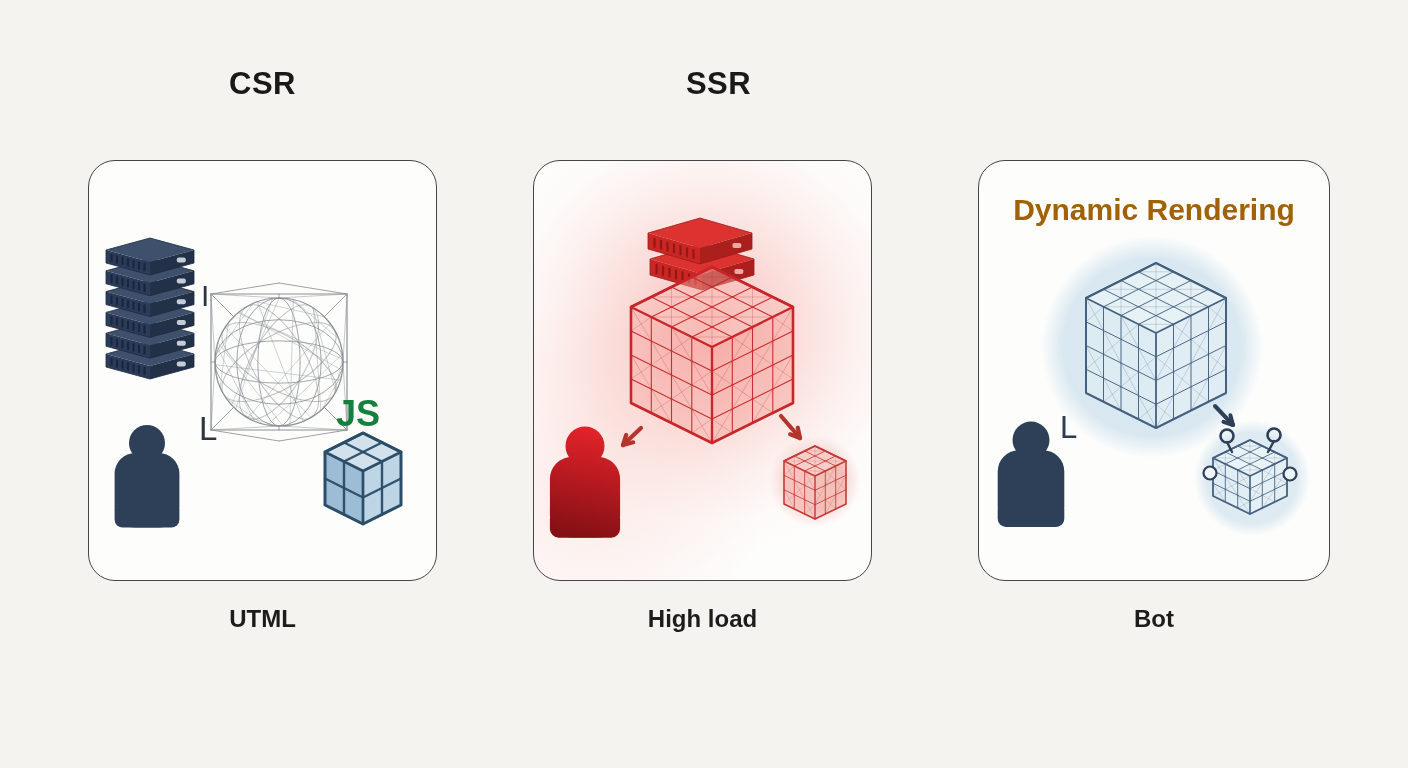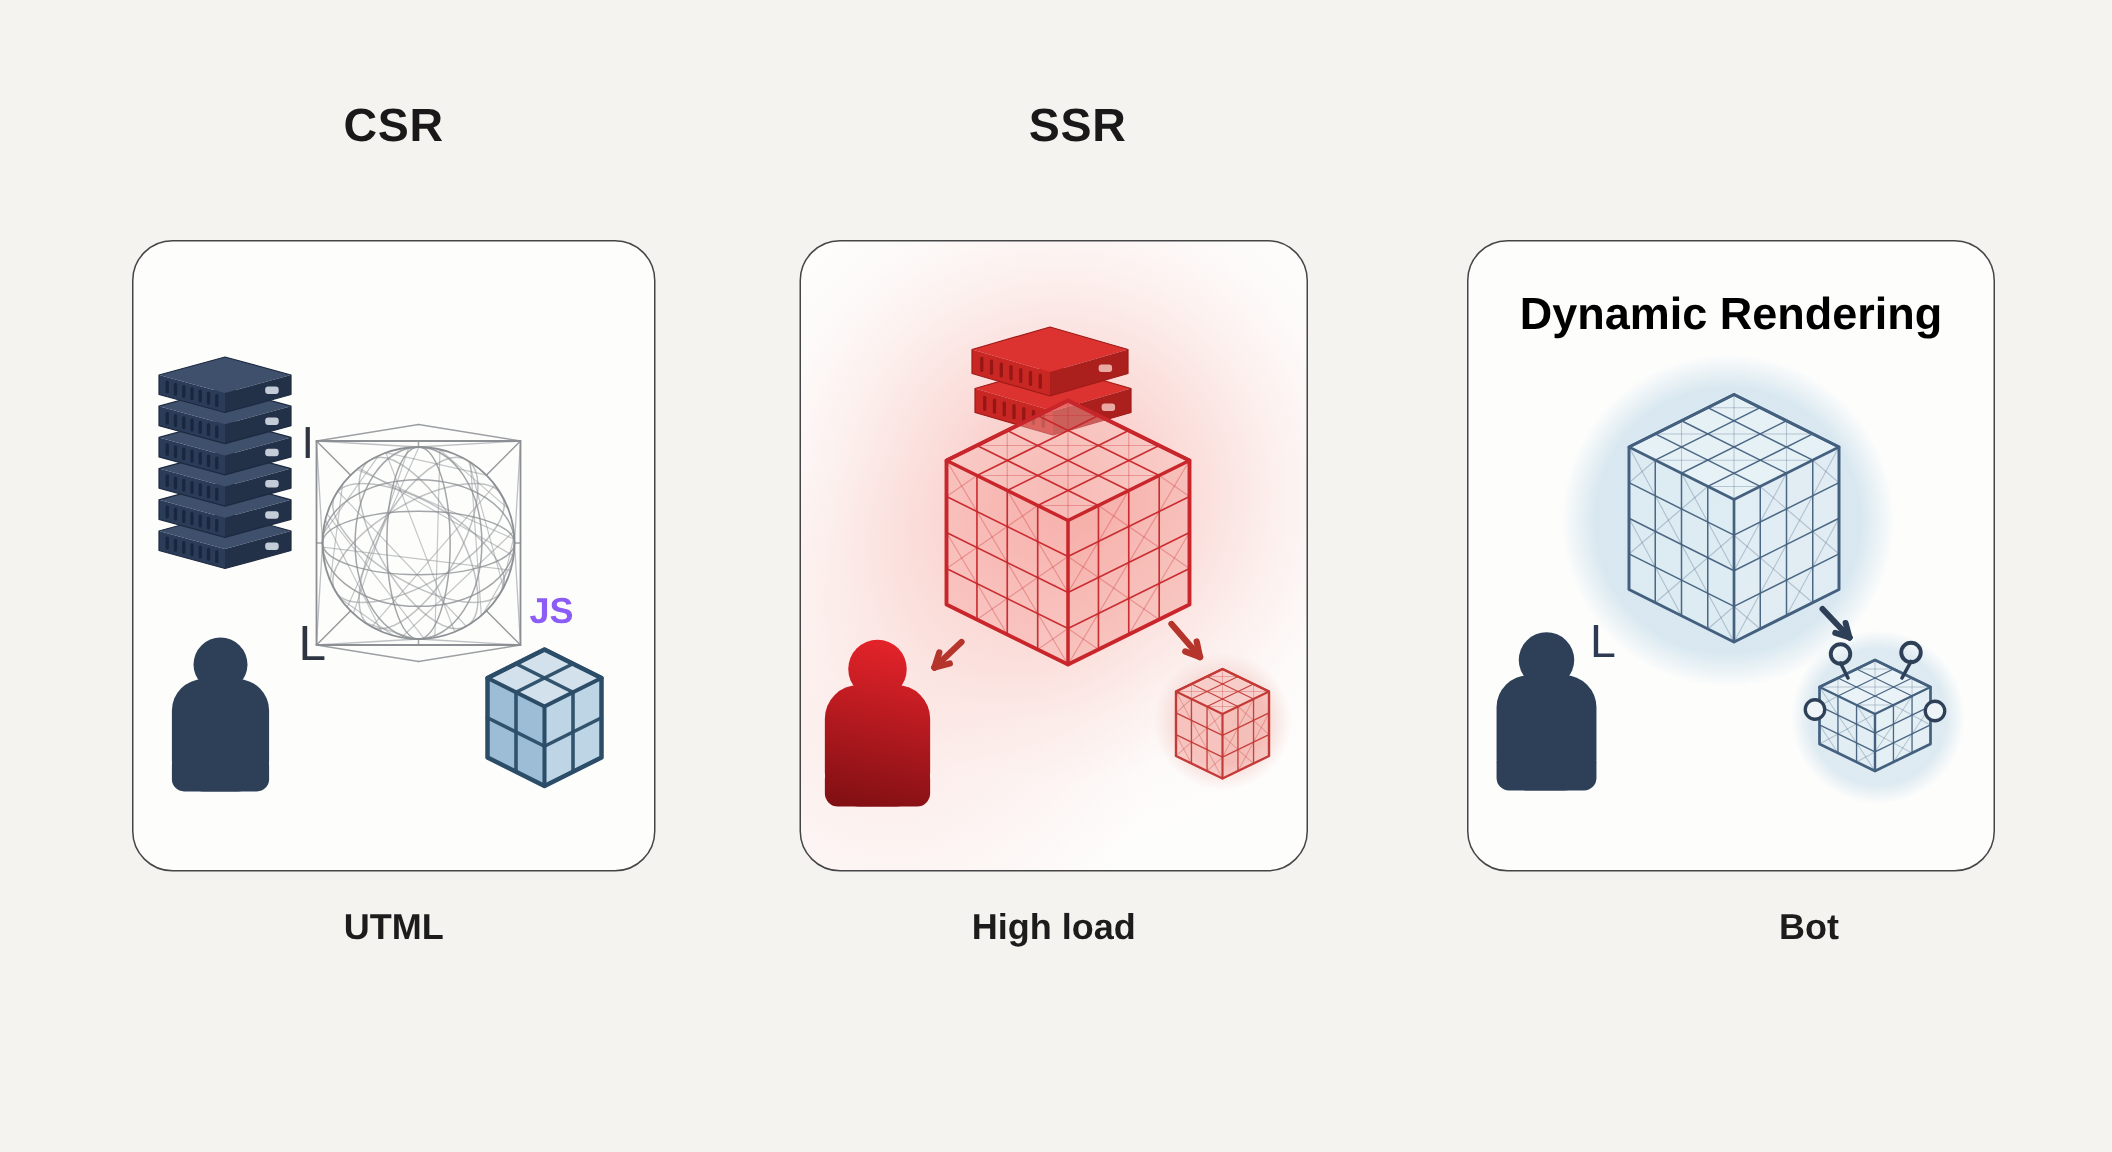--- a/index.html
+++ b/index.html
@@ -13,30 +13,30 @@
          border:1.6px solid #454545;border-radius:27px;box-sizing:border-box;}
   #panel-csr{left:88px;width:349px;}
   #panel-ssr{left:533px;width:339px;
     background:
       radial-gradient(circle at 51% 40%, rgba(240,100,92,0.42) 0%, rgba(245,145,137,0.30) 28%,
         rgba(249,196,190,0.20) 50%, rgba(252,230,227,0.10) 64%, rgba(255,255,255,0) 78%),
       radial-gradient(circle at 18% 76%, rgba(248,185,179,0.28) 0%, rgba(255,255,255,0) 42%),
       #fdfdfc;}
   #panel-dyn{left:978px;width:352px;}
   .panel-title{position:absolute;top:32px;left:0;width:100%;text-align:center;
-               font-weight:700;font-size:30px;color:#000000;}
+               font-weight:700;font-size:30px;color:#a16207;}
   .caption{position:absolute;top:605px;text-align:center;
            font-weight:700;font-size:24px;color:#1c1c1c;}
   #c-csr{left:88px;width:349px;}
   #c-ssr{left:533px;width:339px;}
-  #c-dyn{left:1030px;width:352px;}
+  #c-dyn{left:978px;width:352px;}
   .mini-label{position:absolute;color:#2e3440;font-weight:500;line-height:1;}
   #lbl-i{left:201px;top:281px;font-size:30px;}
   #lbl-l1{left:199px;top:412px;font-size:33px;}
-  #lbl-js{left:336px;top:396px;font-size:24px;font-weight:700;color:#8b5cf6;margin-left:17px;}
+  #lbl-js{left:336px;top:396px;font-size:36px;font-weight:700;color:#15803d;}
   #lbl-l2{left:1060px;top:412px;font-size:31px;color:#2c3a52;}
   #art{position:absolute;left:0;top:0;pointer-events:none;}
 </style>
 </head>
 <body>
 
 <div class="canvas">
 
   <div class="col-title" id="t-csr">CSR</div>
   <div class="col-title" id="t-ssr">SSR</div>

